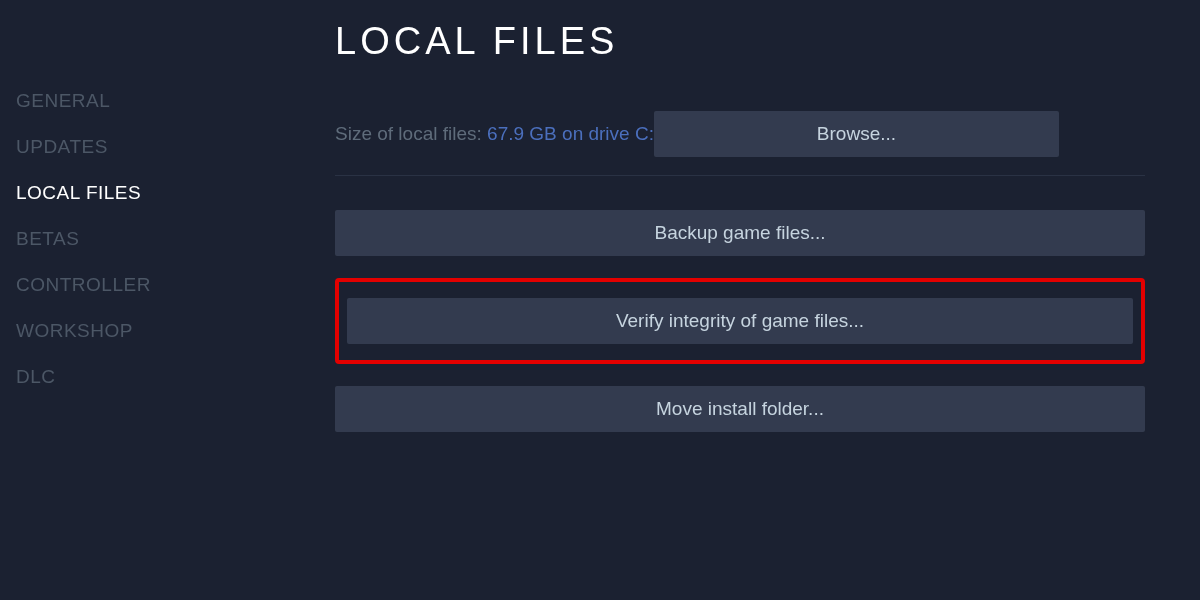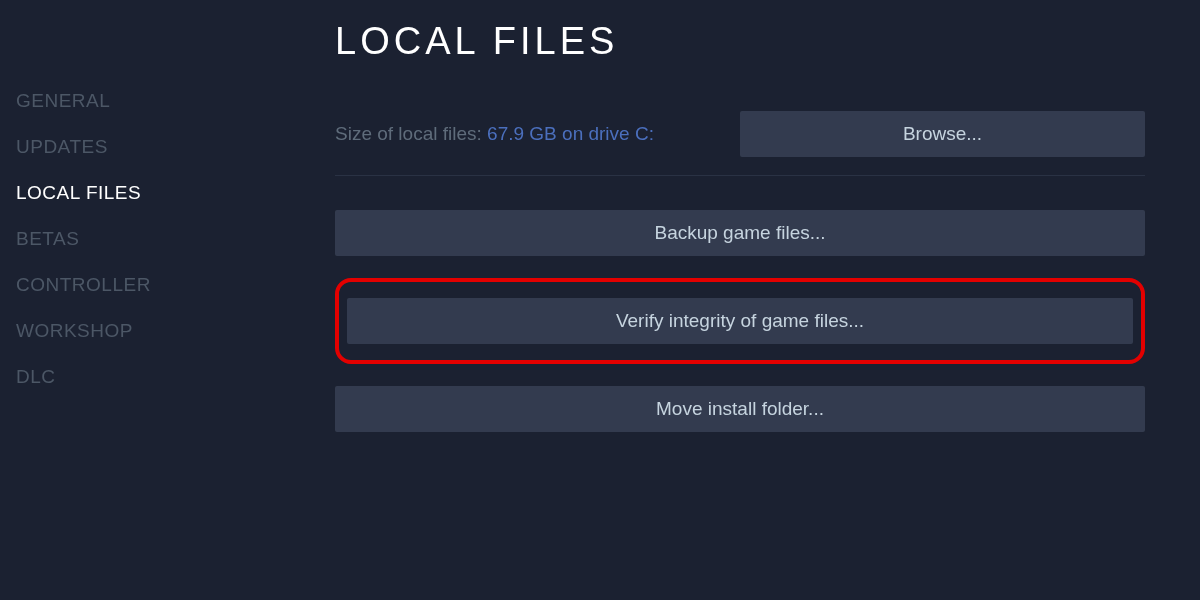--- a/index.html
+++ b/index.html
@@ -36,21 +36,21 @@
     .page-title {
       color: #ffffff;
       font-size: 38px;
       font-weight: 300;
       letter-spacing: 4px;
       margin-bottom: 48px;
     }
     .info-row {
       display: flex;
       align-items: center;
-      justify-content: space-between;
+      justify-content: flex-start;
       margin-bottom: 18px;
     }
     .info-text {
       color: #5f6c7b;
       font-size: 19px;
     }
     .info-value {
       color: #4b6fbd;
       font-size: 19px;
     }
@@ -71,21 +71,21 @@
       height: 1px;
       background: #2a3244;
       margin: 18px 0 12px 0;
     }
     .btn-full {
       width: 100%;
       margin-top: 22px;
     }
     .highlight-wrap {
       border: 4px solid #e30000;
-      border-radius: 16px;
+      border-radius: 4px;
       padding: 16px 8px;
       margin-top: 22px;
     }
     .highlight-wrap .btn-full {
       margin-top: 0;
     }
   </style>
 </head>
 <body>
 

